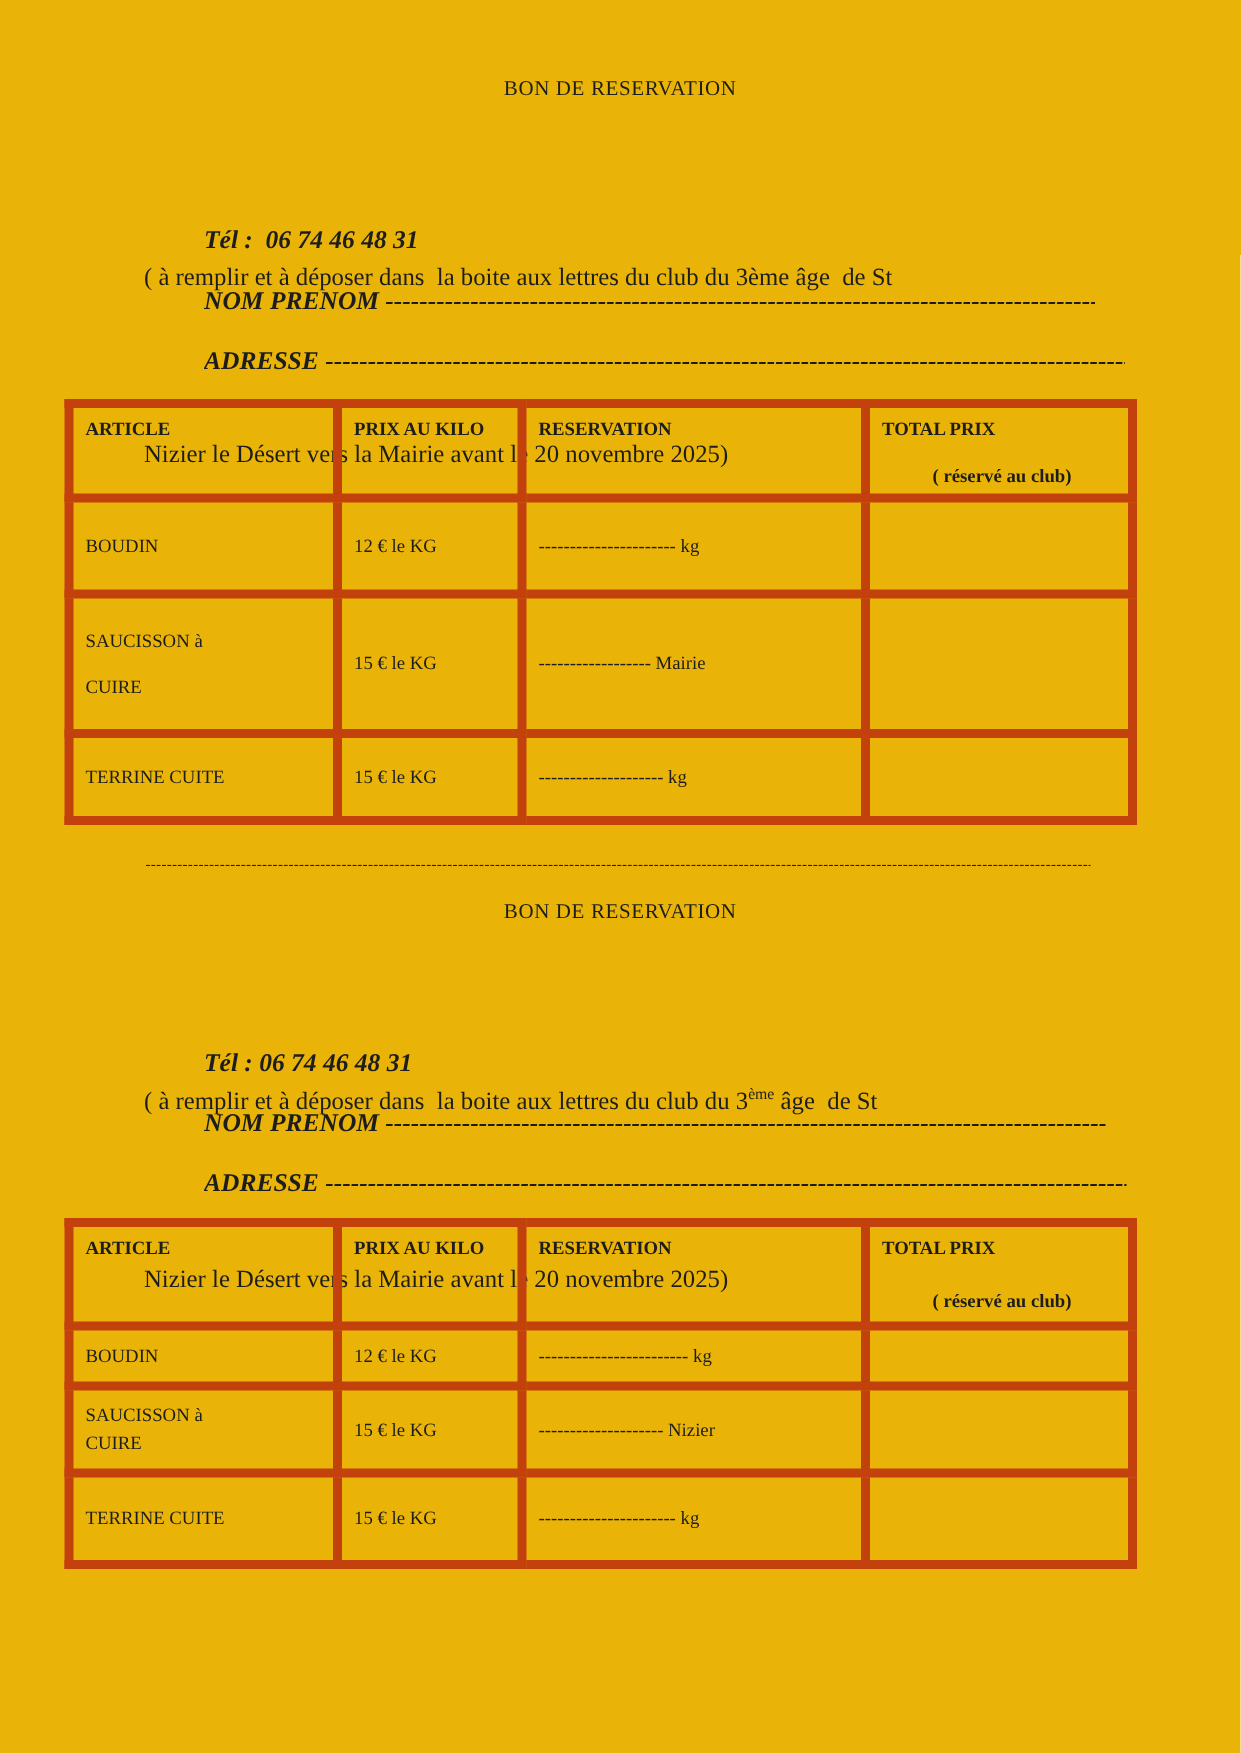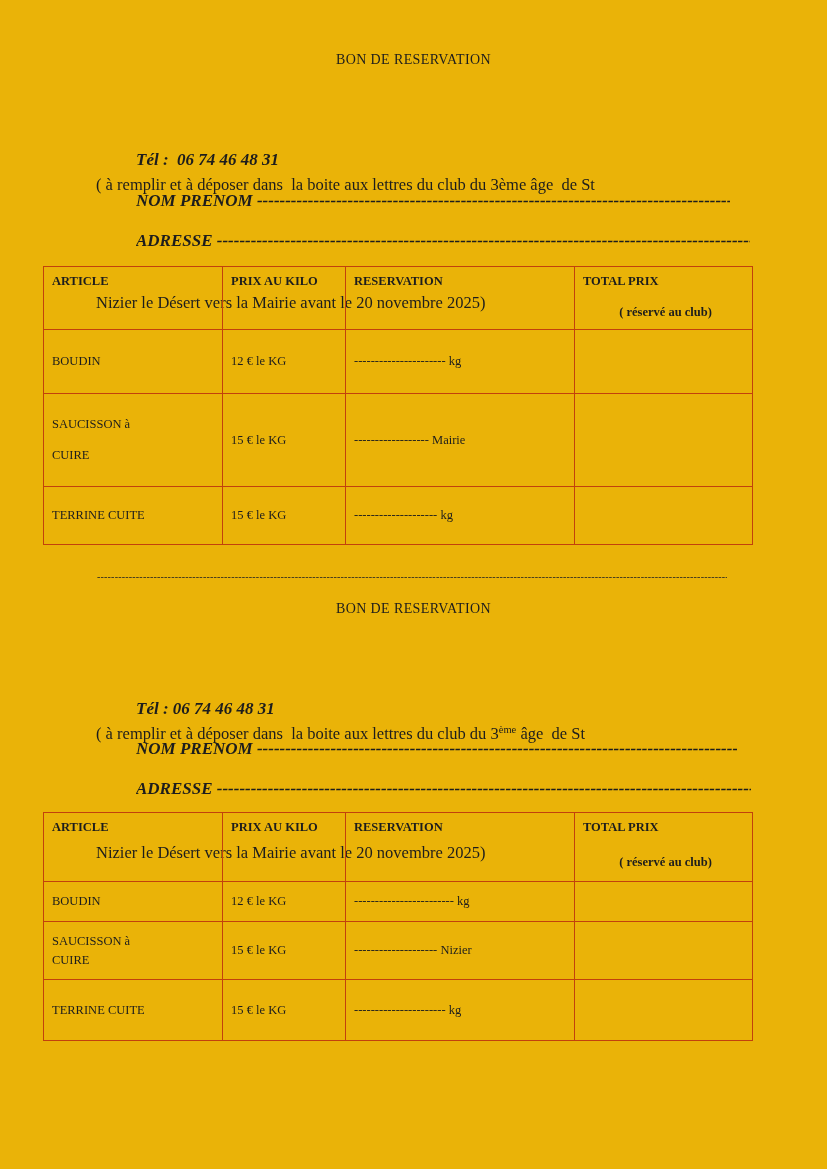--- a/index.html
+++ b/index.html
@@ -32,21 +32,21 @@
     left:97px;top:570px;width:630px;height:13px;
     font-size:10px;line-height:13px;letter-spacing:.2px;
     white-space:pre;overflow:hidden;color:#222;
   }
   table.doc-table{
     position:absolute;left:43px;
     border-collapse:collapse;table-layout:fixed;
     width:709px;font-size:12.5px;color:#1d1d1d;
   }
   table.doc-table td{
-    border:1px solid #c2410c;
+    border:6px solid #c2410c;
     padding:0 4px 0 8px;
     vertical-align:middle;
     overflow:hidden;
   }
   table.doc-table tr.hdr td{
     vertical-align:top;padding-top:7px;font-weight:bold;
   }
   .h-note{font-weight:bold;text-align:center;}
   .t1 .h-note{margin-top:16px;}
   .t2 .h-note{margin-top:20px;}

